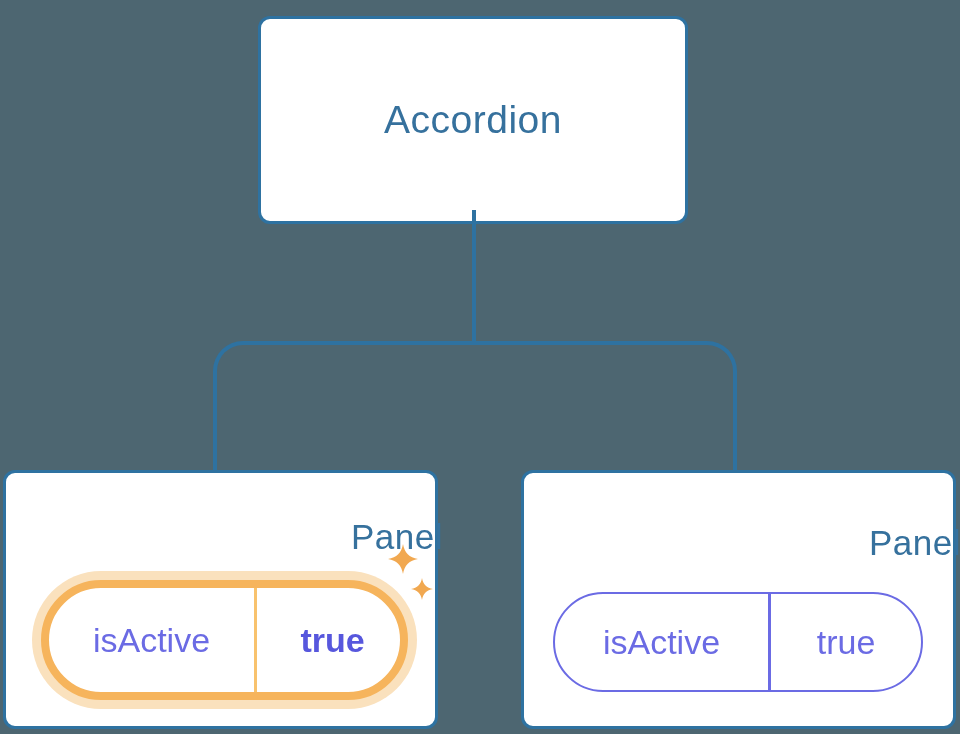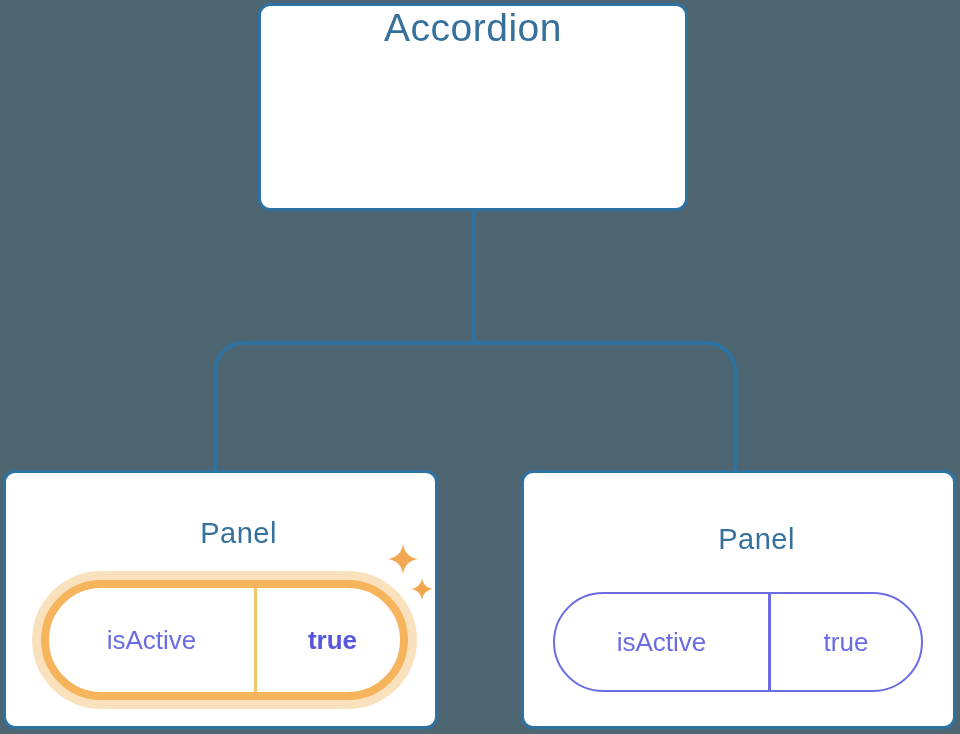--- a/index.html
+++ b/index.html
@@ -16,45 +16,45 @@
   }
 
   
   .node {
     position: absolute;
     background: var(--c-box, #ffffff);
     border: 3px solid var(--c-line, #2e72a1);
     box-sizing: border-box;
   }
   .node-root {
-    left: 258px; top: 3px;
+    left: 258px; top: 16px;
     width: 430px; height: 208px;
     border-radius: 12px;
-    display: flex; justify-content: center;
+    display: flex; align-items: center; justify-content: center;
   }
   .node-root .node-label {
     color: var(--c-title, #36719d);
     font-size: 39px;
     font-weight: 500;
     letter-spacing: 0.5px;
   }
   .node-panel {
     width: 435px; height: 259px;
     top: 470px;
     border-radius: 12px;
   }
   .node-panel-left { left: 3px; }
   .node-panel-right { left: 521px; }
 
   .panel-title {
     position: absolute;
-    left: 18px; width: 100%;
-    text-align: center;
+    left: 8px; width: 100%;
+    text-align: right;
     color: var(--c-title, #36719d);
-    font-size: 29px;
+    font-size: 35px;
     font-weight: 500;
     letter-spacing: 0.5px;
   }
   .node-panel-left .panel-title { top: 44px; }
   .node-panel-right .panel-title { top: 50px; }
 
   
   .stem {
     position: absolute;
     left: 472px; top: 210px;
@@ -79,21 +79,21 @@
     align-items: stretch;
     background: #ffffff;
     box-sizing: border-box;
     border-radius: 999px;
     overflow: hidden;
   }
   .pill-cell {
     display: flex;
     align-items: center;
     justify-content: center;
-    font-size: 26px;
+    font-size: 34px;
     color: var(--c-indigo, #6b6be4);
   }
   .pill-divider {
     flex: 0 0 auto;
     width: 3px;
   }
 
   .pill-active {
     left: 41px; top: 580px;
     width: 367px; height: 120px;

